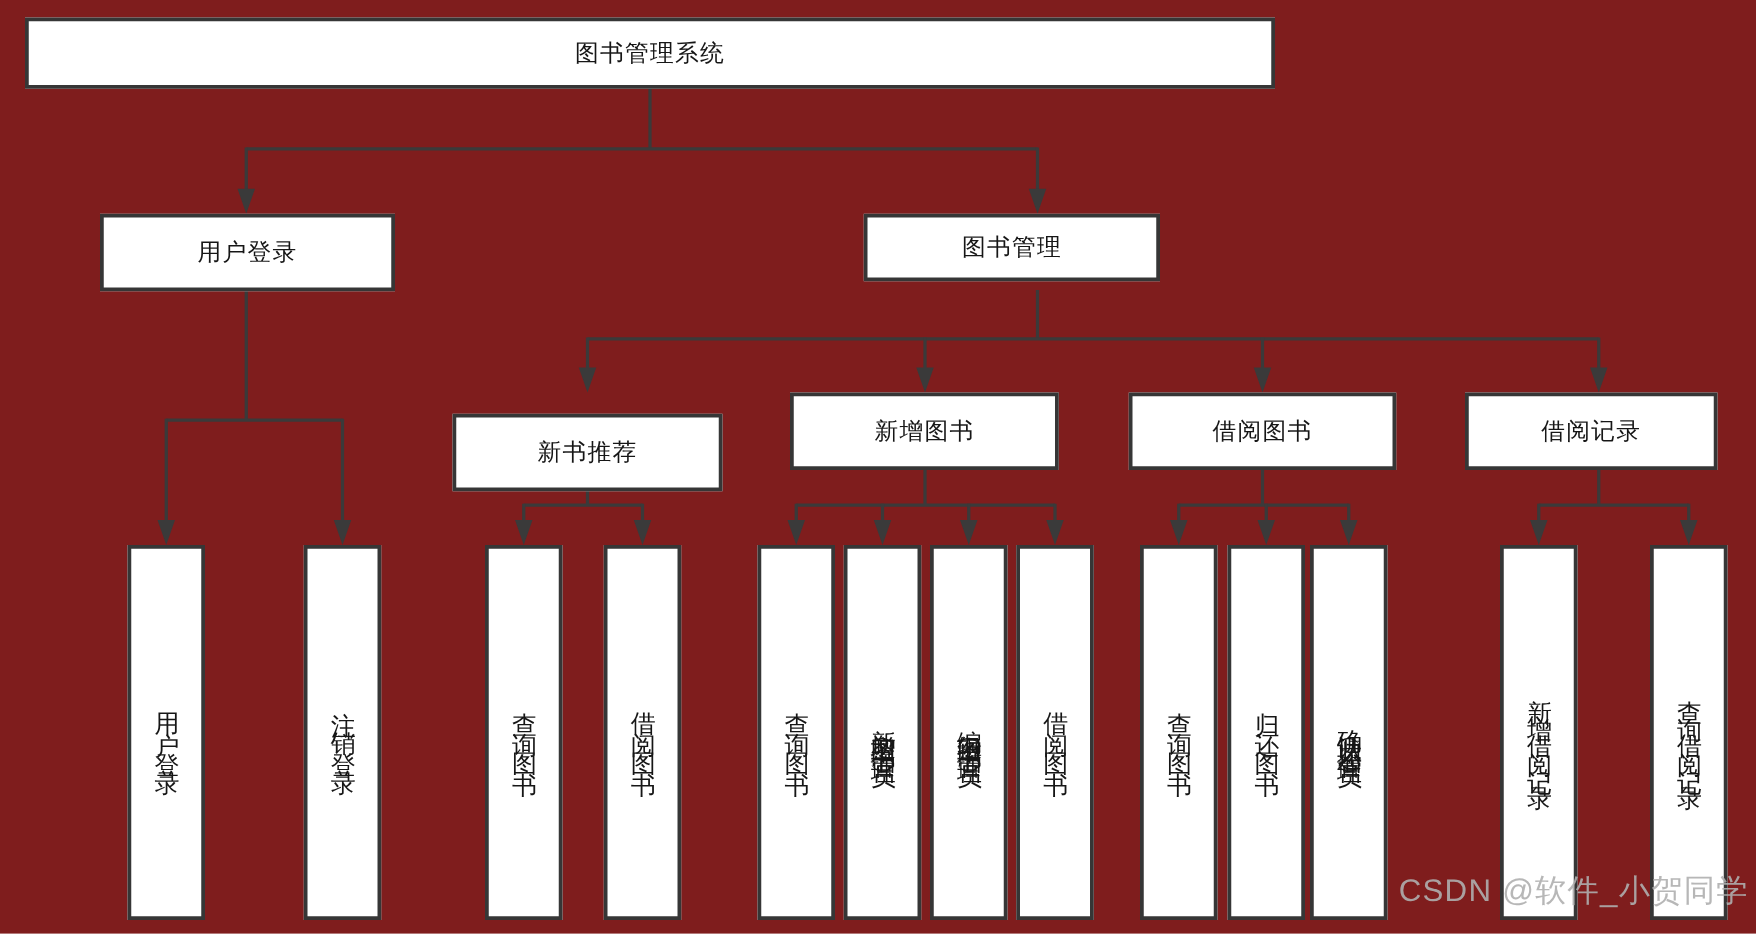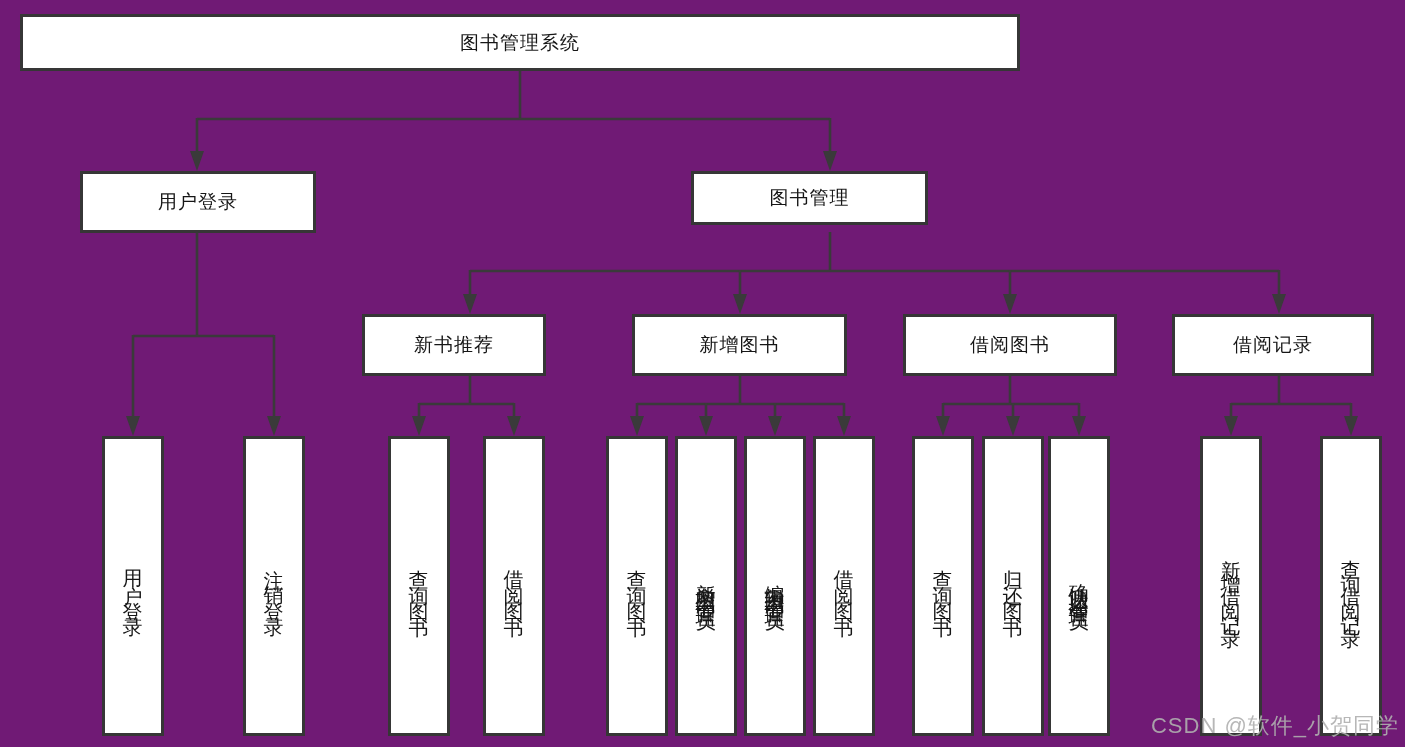--- a/index.html
+++ b/index.html
@@ -4,21 +4,21 @@
 <style>
   html, body {
     margin: 0;
     padding: 0;
     background: #ffffff;
   }
   .canvas {
     position: relative;
     width: 1405px;
     height: 747px;
-    background: #701a75;
+    background: #7f1d1d;
     overflow: hidden;
     font-family: "Liberation Sans", "DejaVu Sans", sans-serif;
   }
   svg.connectors {
     position: absolute;
     left: 0; top: 0;
     width: 1405px; height: 747px;
   }
   svg.connectors line {
     stroke: #3a3a3a;
@@ -48,22 +48,22 @@
     text-orientation: mixed;
     font-size: 20px;
     line-height: 1;
   }
   .box.v.sp4  { letter-spacing: 16px; }
   .box.v.sp6  { letter-spacing: 14px; }
   .box.v.sp10 { letter-spacing: 4px; }
   .watermark {
     position: absolute;
     right: 6px;
-    bottom: 6px;
-    font-size: 22px;
+    bottom: 18px;
+    font-size: 25px;
     color: rgba(175,175,175,0.9);
     letter-spacing: 1px;
     z-index: 5;
     white-space: nowrap;
   }
 </style>
 </head>
 <body>
 
 <div class="canvas">
@@ -128,21 +128,21 @@
     <polygon points="1224,416 1238,416 1231,436"></polygon>
     <line x1="1351" y1="403" x2="1351" y2="421"></line>
     <polygon points="1344,416 1358,416 1351,436"></polygon>
   </svg>
 
   <div class="box h" style="left:20px;top:14px;width:1000px;height:57px">图书管理系统</div>
 
   <div class="box h" style="left:80px;top:171px;width:236px;height:62px">用户登录</div>
   <div class="box h" style="left:691px;top:171px;width:237px;height:54px">图书管理</div>
 
-  <div class="box h" style="left:362px;top:314px;width:184px;height:62px">新书推荐</div>
+  <div class="box h" style="left:362px;top:331px;width:216px;height:62px">新书推荐</div>
   <div class="box h" style="left:632px;top:314px;width:215px;height:62px">新增图书</div>
   <div class="box h" style="left:903px;top:314px;width:214px;height:62px">借阅图书</div>
   <div class="box h" style="left:1172px;top:314px;width:202px;height:62px">借阅记录</div>
 
   <div class="box v sp4" style="left:102px;top:436px;width:62px;height:300px">用户登录</div>
   <div class="box v sp4" style="left:243px;top:436px;width:62px;height:300px">注销登录</div>
 
   <div class="box v sp4" style="left:388px;top:436px;width:62px;height:300px">查询图书</div>
   <div class="box v sp4" style="left:483px;top:436px;width:62px;height:300px">借阅图书</div>
 

